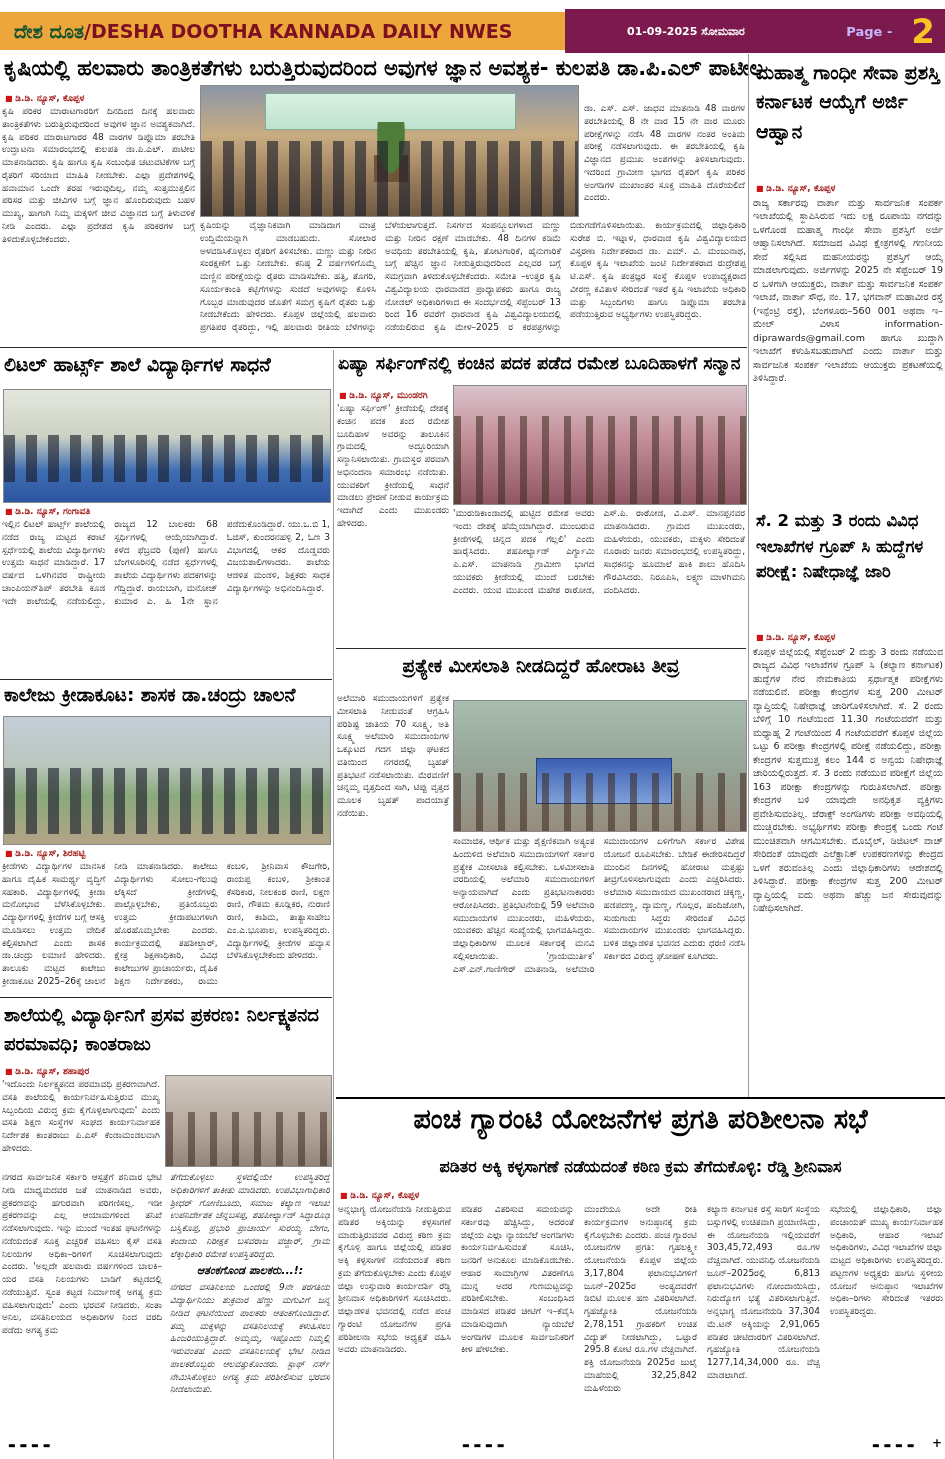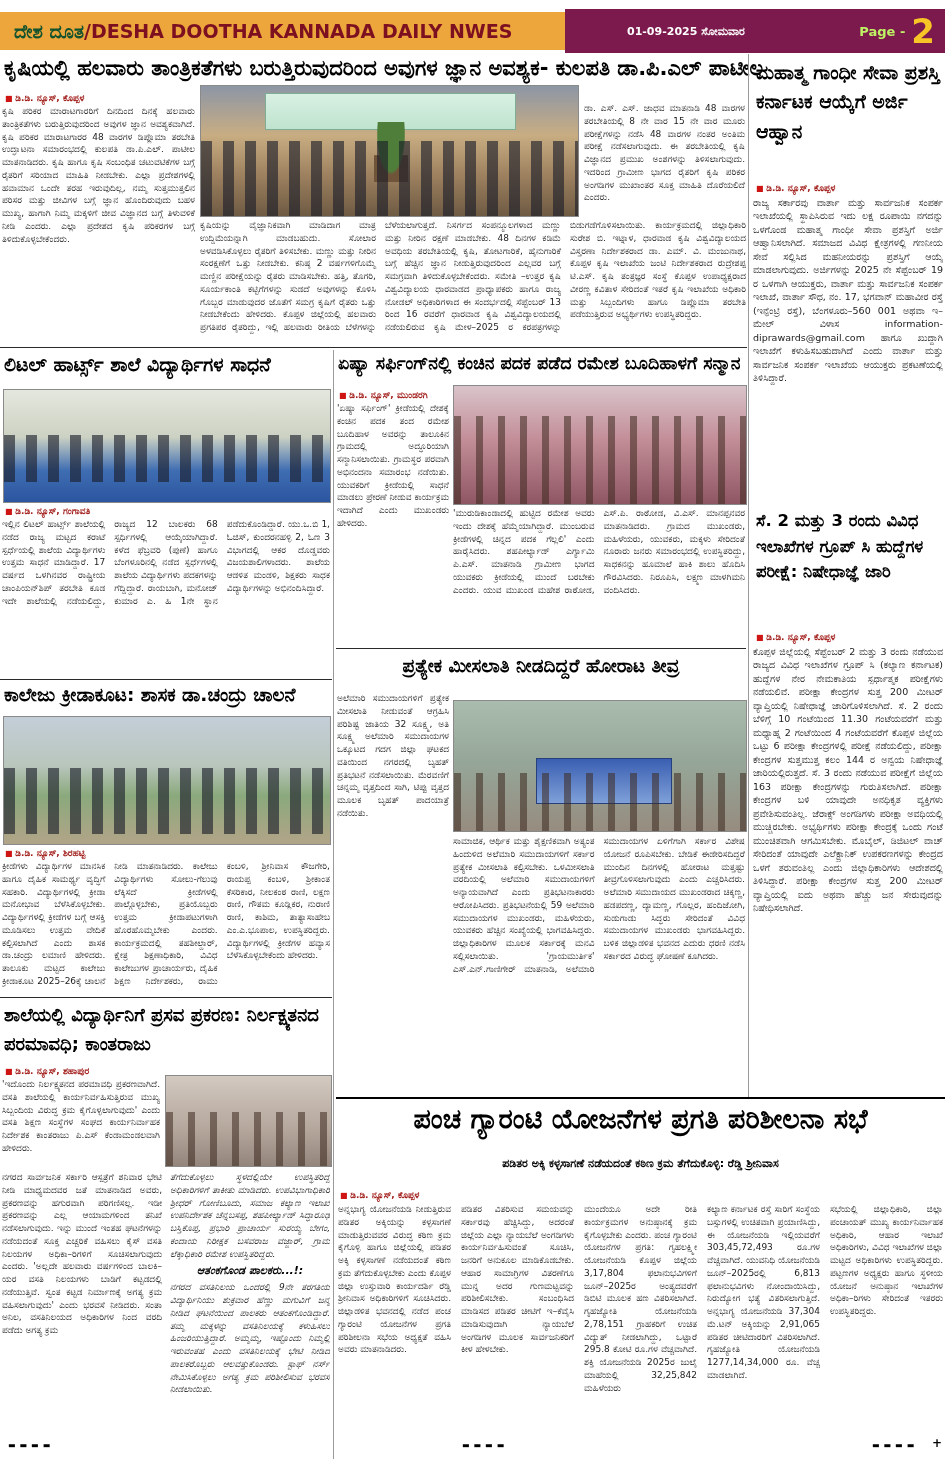--- a/index.html
+++ b/index.html
@@ -10,21 +10,21 @@
   }
   .abs { position:absolute; }
 
   
   .mast-bar { left:0; top:12px; width:945px; height:38px; background:#eda63c; }
   .mast-title { left:14px; top:16px; height:30px; line-height:30px; font-size:19px; font-weight:bold; white-space:nowrap; }
   .mast-title .kn { color:#14532d; }
   .mast-title .en { color:#7c1020; }
   .date-box { left:565px; top:9px; width:380px; height:44px; background:#7c1a4d; display:flex; align-items:center; }
   .date-text { color:#ffffff; font-weight:bold; font-size:11px; margin-left:62px; white-space:nowrap; }
-  .page-label { color:#bef264; font-weight:bold; font-size:13px; margin-left:auto; margin-right:6px; }
+  .page-label { color:#c4b5fd; font-weight:bold; font-size:13px; margin-left:auto; margin-right:19px; }
   .page-num { color:#f7c526; font-weight:bold; font-size:34px; line-height:44px; margin-right:10px; }
 
   
   .headline { font-weight:bold; color:#000; }
   .byline { color:#a21f1c; font-weight:bold; font-size:9px; white-space:nowrap; }
   .byline::before { content:"■ "; color:#cf1414; font-size:8px; }
   .bodytxt { font-size:9px; line-height:1.42; text-align:justify; color:#1c1c1c; overflow:hidden;
              word-break:break-word; }
   .c2 { columns:2; column-gap:9px; }
   .c3 { columns:3; column-gap:9px; }
@@ -106,21 +106,21 @@
   <div class="abs headline" style="left:338px;top:353px;width:408px;font-size:17.5px;white-space:nowrap;">ಏಷ್ಯಾ ಸರ್ಫಿಂಗ್‌ನಲ್ಲಿ ಕಂಚಿನ ಪದಕ ಪಡೆದ ರಮೇಶ ಬೂದಿಹಾಳಗೆ ಸನ್ಮಾನ</div>
   <div class="abs byline" style="left:339px;top:390px;">ಡಿ.ಡಿ. ನ್ಯೂಸ್, ಮುಂಡರಗಿ</div>
   <div class="abs bodytxt" style="left:337px;top:402px;width:112px;height:242px;">'ಏಷ್ಯಾ ಸರ್ಫಿಂಗ್' ಕ್ರೀಡೆಯಲ್ಲಿ ದೇಶಕ್ಕೆ ಕಂಚಿನ ಪದಕ ತಂದ ರಮೇಶ ಬೂದಿಹಾಳ ಅವರನ್ನು ತಾಲೂಕಿನ ಗ್ರಾಮದಲ್ಲಿ ಅದ್ಧೂರಿಯಾಗಿ ಸನ್ಮಾನಿಸಲಾಯಿತು. ಗ್ರಾಮಸ್ಥರ ಪರವಾಗಿ ಅಭಿನಂದನಾ ಸಮಾರಂಭ ನಡೆಯಿತು. ಯುವಕರಿಗೆ ಕ್ರೀಡೆಯಲ್ಲಿ ಸಾಧನೆ ಮಾಡಲು ಪ್ರೇರಣೆ ನೀಡುವ ಕಾರ್ಯಕ್ರಮ ಇದಾಗಿದೆ ಎಂದು ಮುಖಂಡರು ಹೇಳಿದರು.</div>
   <div class="abs photo ph-surf" style="left:453px;top:385px;width:292px;height:118px;">
     <div class="heads" style="bottom:0;height:75%;"></div>
   </div>
   <div class="abs bodytxt c2" style="left:453px;top:507px;width:292px;height:137px;">'ಮುರುಡಿಕಾಂಡಾದಲ್ಲಿ ಹುಟ್ಟಿದ ರಮೇಶ ಅವರು ಇಂದು ದೇಶಕ್ಕೆ ಹೆಮ್ಮೆಯಾಗಿದ್ದಾರೆ. ಮುಂಬರುವ ಕ್ರೀಡೆಗಳಲ್ಲಿ ಚಿನ್ನದ ಪದಕ ಗೆಲ್ಲಲಿ' ಎಂದು ಹಾರೈಸಿದರು. ಶಹಪೀರ್ಲ್ಯಾಡ್ ಎರ್ಗ್ಯಾಮಿ ಪಿ.ಎಸ್. ಮಾತನಾಡಿ ಗ್ರಾಮೀಣ ಭಾಗದ ಯುವಕರು ಕ್ರೀಡೆಯಲ್ಲಿ ಮುಂದೆ ಬರಬೇಕು ಎಂದರು. ಯುವ ಮುಖಂಡ ಮಹೇಶ ರಾಠೋಡ, ಎಸ್.ಪಿ. ರಾಠೋಡ, ವಿ.ಎಸ್. ಮಾನಪ್ಪನವರ ಮಾತನಾಡಿದರು. ಗ್ರಾಮದ ಮುಖಂಡರು, ಮಹಿಳೆಯರು, ಯುವಕರು, ಮಕ್ಕಳು ಸೇರಿದಂತೆ ನೂರಾರು ಜನರು ಸಮಾರಂಭದಲ್ಲಿ ಉಪಸ್ಥಿತರಿದ್ದು, ಸಾಧಕನನ್ನು ಹೂಮಾಲೆ ಹಾಕಿ ಶಾಲು ಹೊದಿಸಿ ಗೌರವಿಸಿದರು. ನಿರೂಪಿಸಿ, ಲಕ್ಷ್ಮಣ ಮಾಳಗಿಮನಿ ವಂದಿಸಿದರು.</div>
   <div class="abs hrule" style="left:336px;top:648px;width:410px;"></div>
 
   <div class="abs headline" style="left:336px;top:655px;width:410px;font-size:18.5px;text-align:center;white-space:nowrap;">ಪ್ರತ್ಯೇಕ ಮೀಸಲಾತಿ ನೀಡದಿದ್ದರೆ ಹೋರಾಟ ತೀವ್ರ</div>
-  <div class="abs bodytxt" style="left:337px;top:692px;width:112px;height:400px;">ಅಲೆಮಾರಿ ಸಮುದಾಯಗಳಿಗೆ ಪ್ರತ್ಯೇಕ ಮೀಸಲಾತಿ ನೀಡುವಂತೆ ಆಗ್ರಹಿಸಿ ಪರಿಶಿಷ್ಟ ಜಾತಿಯ 32 ಸೂಕ್ಷ್ಮ, ಅತಿ ಸೂಕ್ಷ್ಮ ಅಲೆಮಾರಿ ಸಮುದಾಯಗಳ ಒಕ್ಕೂಟದ ಗದಗ ಜಿಲ್ಲಾ ಘಟಕದ ವತಿಯಿಂದ ನಗರದಲ್ಲಿ ಬೃಹತ್ ಪ್ರತಿಭಟನೆ ನಡೆಸಲಾಯಿತು. ಮೆರವಣಿಗೆ ಚನ್ನಮ್ಮ ವೃತ್ತದಿಂದ ಸಾಗಿ, ಟಿಪ್ಪು ವೃತ್ತದ ಮೂಲಕ ಬೃಹತ್ ಪಾದಯಾತ್ರೆ ನಡೆಯಿತು.</div>
+  <div class="abs bodytxt" style="left:337px;top:692px;width:112px;height:400px;">ಅಲೆಮಾರಿ ಸಮುದಾಯಗಳಿಗೆ ಪ್ರತ್ಯೇಕ ಮೀಸಲಾತಿ ನೀಡುವಂತೆ ಆಗ್ರಹಿಸಿ ಪರಿಶಿಷ್ಟ ಜಾತಿಯ 70 ಸೂಕ್ಷ್ಮ, ಅತಿ ಸೂಕ್ಷ್ಮ ಅಲೆಮಾರಿ ಸಮುದಾಯಗಳ ಒಕ್ಕೂಟದ ಗದಗ ಜಿಲ್ಲಾ ಘಟಕದ ವತಿಯಿಂದ ನಗರದಲ್ಲಿ ಬೃಹತ್ ಪ್ರತಿಭಟನೆ ನಡೆಸಲಾಯಿತು. ಮೆರವಣಿಗೆ ಚನ್ನಮ್ಮ ವೃತ್ತದಿಂದ ಸಾಗಿ, ಟಿಪ್ಪು ವೃತ್ತದ ಮೂಲಕ ಬೃಹತ್ ಪಾದಯಾತ್ರೆ ನಡೆಯಿತು.</div>
   <div class="abs photo ph-march" style="left:453px;top:700px;width:292px;height:130px;">
     <div class="bannerblue"></div>
     <div class="heads" style="bottom:0;height:45%;"></div>
   </div>
   <div class="abs bodytxt c2" style="left:453px;top:835px;width:292px;height:258px;">ಸಾಮಾಜಿಕ, ಆರ್ಥಿಕ ಮತ್ತು ಶೈಕ್ಷಣಿಕವಾಗಿ ಅತ್ಯಂತ ಹಿಂದುಳಿದ ಅಲೆಮಾರಿ ಸಮುದಾಯಗಳಿಗೆ ಸರ್ಕಾರ ಪ್ರತ್ಯೇಕ ಮೀಸಲಾತಿ ಕಲ್ಪಿಸಬೇಕು. ಒಳಮೀಸಲಾತಿ ವರದಿಯಲ್ಲಿ ಅಲೆಮಾರಿ ಸಮುದಾಯಗಳಿಗೆ ಅನ್ಯಾಯವಾಗಿದೆ ಎಂದು ಪ್ರತಿಭಟನಾಕಾರರು ಆರೋಪಿಸಿದರು. ಪ್ರತಿಭಟನೆಯಲ್ಲಿ 59 ಅಲೆಮಾರಿ ಸಮುದಾಯಗಳ ಮುಖಂಡರು, ಮಹಿಳೆಯರು, ಯುವಕರು ಹೆಚ್ಚಿನ ಸಂಖ್ಯೆಯಲ್ಲಿ ಭಾಗವಹಿಸಿದ್ದರು. ಜಿಲ್ಲಾಧಿಕಾರಿಗಳ ಮೂಲಕ ಸರ್ಕಾರಕ್ಕೆ ಮನವಿ ಸಲ್ಲಿಸಲಾಯಿತು. 'ಗ್ರಾಯಮುರ್ತಿಕ' ಎಸ್.ಎನ್.ಗಾಣಿಗೇರ್ ಮಾತನಾಡಿ, ಅಲೆಮಾರಿ ಸಮುದಾಯಗಳ ಏಳಿಗೆಗಾಗಿ ಸರ್ಕಾರ ವಿಶೇಷ ಯೋಜನೆ ರೂಪಿಸಬೇಕು. ಬೇಡಿಕೆ ಈಡೇರಿಸದಿದ್ದರೆ ಮುಂದಿನ ದಿನಗಳಲ್ಲಿ ಹೋರಾಟ ಮತ್ತಷ್ಟು ತೀವ್ರಗೊಳಿಸಲಾಗುವುದು ಎಂದು ಎಚ್ಚರಿಸಿದರು. ಅಲೆಮಾರಿ ಸಮುದಾಯದ ಮುಖಂಡರಾದ ಚಿಕ್ಕಣ್ಣ, ಹಡಪದಣ್ಣ, ದ್ಯಾಮಣ್ಣ, ಗೊಲ್ಲರ, ಹಂದಿಜೋಗಿ, ಸುಡುಗಾಡು ಸಿದ್ಧರು ಸೇರಿದಂತೆ ವಿವಿಧ ಸಮುದಾಯಗಳ ಮುಖಂಡರು ಭಾಗವಹಿಸಿದ್ದರು. ಬಳಿಕ ಜಿಲ್ಲಾಡಳಿತ ಭವನದ ಎದುರು ಧರಣಿ ನಡೆಸಿ ಸರ್ಕಾರದ ವಿರುದ್ಧ ಘೋಷಣೆ ಕೂಗಿದರು.</div>
 
   <div class="abs hrule" style="left:0;top:679px;width:332px;"></div>
   <div class="abs headline" style="left:4px;top:684px;width:326px;font-size:18.5px;white-space:nowrap;">ಕಾಲೇಜು ಕ್ರೀಡಾಕೂಟ: ಶಾಸಕ ಡಾ.ಚಂದ್ರು ಚಾಲನೆ</div>
   <div class="abs photo ph-sport" style="left:3px;top:716px;width:326px;height:127px;">
     <div class="band" style="bottom:8%;height:52%;"></div>
@@ -139,21 +139,21 @@
     <div class="bodytxt" style="width:160px;height:286px;">ನಗರದ ಸಾರ್ವಜನಿಕ ಸರ್ಕಾರಿ ಆಸ್ಪತ್ರೆಗೆ ಶನಿವಾರ ಭೇಟಿ ನೀಡಿ ಮಾಧ್ಯಮದವರ ಜತೆ ಮಾತನಾಡಿದ ಅವರು, ಪ್ರಕರಣವನ್ನು ಹಗುರವಾಗಿ ಪರಿಗಣಿಸಲ್ಲ. ಇಡೀ ಪ್ರಕರಣವನ್ನು ಎಲ್ಲ ಆಯಾಮಗಳಿಂದ ತನಿಖೆ ನಡೆಸಲಾಗುವುದು. ಇನ್ನು ಮುಂದೆ ಇಂತಹ ಘಟನೆಗಳನ್ನು ನಡೆಯದಂತೆ ಸೂಕ್ತ ಎಚ್ಚರಿಕೆ ವಹಿಸಲು ಕೈಸ್ ವಸತಿ ನಿಲಯಗಳ ಅಧಿಕಾ–ರಿಗಳಿಗೆ ಸೂಚಿಸಲಾಗುವುದು ಎಂದರು. 'ಅಲ್ಲದೇ ಹಲವಾರು ವರ್ಷಗಳಿಂದ ಬಾಲಕಿ–ಯರ ವಸತಿ ನಿಲಯಗಳು ಬಾಡಿಗೆ ಕಟ್ಟಡದಲ್ಲಿ ನಡೆಯುತ್ತಿವೆ. ಸ್ವಂತ ಕಟ್ಟಡ ನಿರ್ಮಾಣಕ್ಕೆ ಅಗತ್ಯ ಕ್ರಮ ವಹಿಸಲಾಗುವುದು' ಎಂದು ಭರವಸೆ ನೀಡಿದರು. ಸಂತಾ ಅನಿಲ, ವಸತಿನಿಲಯದ ಅಧಿಕಾರಿಗಳ ನಿಂದ ವರದಿ ಪಡೆದು ಅಗತ್ಯ ಕ್ರಮ</div>
     <div style="width:160px;height:286px;overflow:hidden;font-style:italic;">
       <div class="bodytxt">ತೆಗೆದುಕೊಳ್ಳಲು ಸ್ಥಳದಲ್ಲಿಯೇ ಉಪಸ್ಥಿತರಿದ್ದ ಅಧಿಕಾರಿಗಳಿಗೆ ತಾಕೀತು ಮಾಡಿದರು. ಉಪವಿಭಾಗಾಧಿಕಾರಿ ಶ್ರೀಧರ್ ಗೋಣಿಬೂದು, ಸಮಾಜ ಕಲ್ಯಾಣ ಇಲಾಖೆ ಉಪನಿರ್ದೇಶಕ ಚೆನ್ನಬಸಪ್ಪ, ಶಹಪೀರ್ಲ್ಯಾಡ್ ಸಿದ್ಧಾರೂಢ ಬಸ್ತಿಕೊಪ್ಪ, ಪ್ರಭಾರಿ ಪ್ರಾಚಾರ್ಯ ಸುರಯ್ಯ ಬೇಗಂ, ಕಂದಾಯ ನಿರೀಕ್ಷಕ ಬಸವರಾಜ ವಜ್ಜಾರ್, ಗ್ರಾಮ ಲೆಕ್ಕಾಧಿಕಾರಿ ರಮೇಶ ಉಪಸ್ಥಿತರಿದ್ದರು.</div>
       <div class="subhead-inline">ಆತಂಕಗೊಂಡ ಪಾಲಕರು...!:</div>
       <div class="bodytxt">ನಗರದ ವಸತಿನಿಲಯ ಒಂದರಲ್ಲಿ 9ನೇ ತರಗತಿಯ ವಿದ್ಯಾರ್ಥಿನಿಯು ಶುಕ್ರವಾರ ಹೆಣ್ಣು ಮಗುವಿಗೆ ಜನ್ಮ ನೀಡಿದ ಘಟನೆಯಿಂದ ಪಾಲಕರು ಆತಂಕಗೊಂಡಿದ್ದಾರೆ. ತಮ್ಮ ಮಕ್ಕಳನ್ನು ವಸತಿನಿಲಯಕ್ಕೆ ಕಳುಹಿಸಲು ಹಿಂಜರಿಯುತ್ತಿದ್ದಾರೆ. ಅಮ್ಮಮ್ಮ, ಇಷ್ಟೊಂದು ನಿಮ್ಮಲ್ಲಿ ಇರುವಂತಹ ಎಂದು ವಸತಿನಿಲಯಕ್ಕೆ ಭೇಟಿ ನೀಡಿದ ಪಾಲಕರೊಬ್ಬರು ಆಲವತ್ತುಕೊಂಡರು. ಸ್ಟಾಫ್ ನರ್ಸ್ ನೇಮಿಸಿಕೊಳ್ಳಲು ಅಗತ್ಯ ಕ್ರಮ ಪರಿಶೀಲಿಸುವ ಭರವಸೆ ನೀಡಲಾಯಿತು.</div>
     </div>
   </div>
 
   <div class="abs hrule2" style="left:336px;top:1097px;width:609px;"></div>
   <div class="abs headline" style="left:336px;top:1103px;width:609px;font-size:27px;text-align:center;white-space:nowrap;">ಪಂಚ ಗ್ಯಾರಂಟಿ ಯೋಜನೆಗಳ ಪ್ರಗತಿ ಪರಿಶೀಲನಾ ಸಭೆ</div>
-  <div class="abs headline" style="left:336px;top:1157px;width:609px;font-size:11px;text-align:center;white-space:nowrap;">ಪಡಿತರ ಅಕ್ಕಿ ಕಳ್ಳಸಾಗಣೆ ನಡೆಯದಂತೆ ಕಠಿಣ ಕ್ರಮ ತೆಗೆದುಕೊಳ್ಳಿ: ರೆಡ್ಡಿ ಶ್ರೀನಿವಾಸ</div>
+  <div class="abs headline" style="left:336px;top:1157px;width:609px;font-size:16px;text-align:center;white-space:nowrap;">ಪಡಿತರ ಅಕ್ಕಿ ಕಳ್ಳಸಾಗಣೆ ನಡೆಯದಂತೆ ಕಠಿಣ ಕ್ರಮ ತೆಗೆದುಕೊಳ್ಳಿ: ರೆಡ್ಡಿ ಶ್ರೀನಿವಾಸ</div>
   <div class="abs byline" style="left:340px;top:1190px;">ಡಿ.ಡಿ. ನ್ಯೂಸ್, ಕೊಪ್ಪಳ</div>
   <div class="abs" style="left:338px;top:1203px;width:605px;height:240px;display:flex;gap:10px;">
     <div class="bodytxt" style="flex:1;height:240px;">ಅನ್ನಭಾಗ್ಯ ಯೋಜನೆಯಡಿ ನೀಡುತ್ತಿರುವ ಪಡಿತರ ಅಕ್ಕಿಯನ್ನು ಕಳ್ಳಸಾಗಣೆ ಮಾಡುತ್ತಿರುವವರ ವಿರುದ್ಧ ಕಠಿಣ ಕ್ರಮ ಕೈಗೊಳ್ಳಿ ಹಾಗೂ ಜಿಲ್ಲೆಯಲ್ಲಿ ಪಡಿತರ ಅಕ್ಕಿ ಕಳ್ಳಸಾಗಣೆ ನಡೆಯದಂತೆ ಕಠಿಣ ಕ್ರಮ ತೆಗೆದುಕೊಳ್ಳಬೇಕು ಎಂದು ಕೊಪ್ಪಳ ಜಿಲ್ಲಾ ಉಸ್ತುವಾರಿ ಕಾರ್ಯದರ್ಶಿ ರೆಡ್ಡಿ ಶ್ರೀನಿವಾಸ ಅಧಿಕಾರಿಗಳಿಗೆ ಸೂಚಿಸಿದರು. ಜಿಲ್ಲಾಡಳಿತ ಭವನದಲ್ಲಿ ನಡೆದ ಪಂಚ ಗ್ಯಾರಂಟಿ ಯೋಜನೆಗಳ ಪ್ರಗತಿ ಪರಿಶೀಲನಾ ಸಭೆಯ ಅಧ್ಯಕ್ಷತೆ ವಹಿಸಿ ಅವರು ಮಾತನಾಡಿದರು.</div>
     <div class="bodytxt" style="flex:1;height:240px;">ಪಡಿತರ ವಿತರಿಸುವ ಸಮಯವನ್ನು ಸರ್ಕಾರವು ಹೆಚ್ಚಿಸಿದ್ದು, ಅದರಂತೆ ಜಿಲ್ಲೆಯ ಎಲ್ಲಾ ನ್ಯಾಯಬೆಲೆ ಅಂಗಡಿಗಳು ಕಾರ್ಯನಿರ್ವಹಿಸುವಂತೆ ಸೂಚಿಸಿ, ಜನರಿಗೆ ಅನುಕೂಲ ಮಾಡಿಕೊಡಬೇಕು. ಆಹಾರ ಸಾಮಾಗ್ರಿಗಳ ವಿತರಣೆಗೂ ಮುನ್ನ ಅದರ ಗುಣಮಟ್ಟವನ್ನು ಪರಿಶೀಲಿಸಬೇಕು. ಸಂಬಂಧಿಸಿದ ಮಾಡಿಸದ ಪಡಿತರ ಚೀಟಿಗೆ ಇ–ಕೆವೈಸಿ ಮಾಡಿಸುವುದಾಗಿ ನ್ಯಾಯಬೆಲೆ ಅಂಗಡಿಗಳ ಮೂಲಕ ಸಾರ್ವಜನಿಕರಿಗೆ ಕೀಳ ಹೇಳಬೇಕು.</div>
     <div class="bodytxt" style="flex:1;height:240px;">ಮುಂದೆಯೂ ಅದೇ ರೀತಿ ಕಾರ್ಯಕ್ರಮಗಳ ಅನುಷ್ಠಾನಕ್ಕೆ ಕ್ರಮ ಕೈಗೊಳ್ಳಬೇಕು ಎಂದರು. ಪಂಚ ಗ್ಯಾರಂಟಿ ಯೋಜನೆಗಳ ಪ್ರಗತಿ: ಗೃಹಲಕ್ಷ್ಮೀ ಯೋಜನೆಯಡಿ ಕೊಪ್ಪಳ ಜಿಲ್ಲೆಯ 3,17,804 ಫಲಾನುಭವಿಗಳಿಗೆ ಜೂನ್–2025ರ ಅಂತ್ಯದವರೆಗೆ ಡಿಬಿಟಿ ಮೂಲಕ ಹಣ ವಿತರಿಸಲಾಗಿದೆ. ಗೃಹಜ್ಯೋತಿ ಯೋಜನೆಯಡಿ 2,78,151 ಗ್ರಾಹಕರಿಗೆ ಉಚಿತ ವಿದ್ಯುತ್ ನೀಡಲಾಗಿದ್ದು, ಒಟ್ಟಾರೆ 295.8 ಕೋಟಿ ರೂ.ಗಳ ವೆಚ್ಚವಾಗಿದೆ. ಶಕ್ತಿ ಯೋಜನೆಯಡಿ 2025ರ ಜುಲೈ ಮಾಹೆಯಲ್ಲಿ 32,25,842 ಮಹಿಳೆಯರು</div>
     <div class="bodytxt" style="flex:1;height:240px;">ಕಲ್ಯಾಣ ಕರ್ನಾಟಕ ರಸ್ತೆ ಸಾರಿಗೆ ಸಂಸ್ಥೆಯ ಬಸ್ಸುಗಳಲ್ಲಿ ಉಚಿತವಾಗಿ ಪ್ರಯಾಣಿಸಿದ್ದು, ಈ ಯೋಜನೆಯಡಿ ಇಲ್ಲಿಯವರೆಗೆ 303,45,72,493 ರೂ.ಗಳ ವೆಚ್ಚವಾಗಿದೆ. ಯುವನಿಧಿ ಯೋಜನೆಯಡಿ ಜೂನ್–2025ರಲ್ಲಿ 6,813 ಫಲಾನುಭವಿಗಳು ನೋಂದಾಯಿಸಿದ್ದು, ನಿರುದ್ಯೋಗ ಭತ್ಯೆ ವಿತರಿಸಲಾಗುತ್ತಿದೆ. ಅನ್ನಭಾಗ್ಯ ಯೋಜನೆಯಡಿ 37,304 ಮೆ.ಟನ್ ಅಕ್ಕಿಯನ್ನು 2,91,065 ಪಡಿತರ ಚೀಟಿದಾರರಿಗೆ ವಿತರಿಸಲಾಗಿದೆ. ಗೃಹಜ್ಯೋತಿ ಯೋಜನೆಯಡಿ 1277,14,34,000 ರೂ. ವೆಚ್ಚ ಮಾಡಲಾಗಿದೆ.</div>
     <div class="bodytxt" style="flex:1;height:240px;">ಸಭೆಯಲ್ಲಿ ಜಿಲ್ಲಾಧಿಕಾರಿ, ಜಿಲ್ಲಾ ಪಂಚಾಯತ್ ಮುಖ್ಯ ಕಾರ್ಯನಿರ್ವಾಹಕ ಅಧಿಕಾರಿ, ಆಹಾರ ಇಲಾಖೆ ಅಧಿಕಾರಿಗಳು, ವಿವಿಧ ಇಲಾಖೆಗಳ ಜಿಲ್ಲಾ ಮಟ್ಟದ ಅಧಿಕಾರಿಗಳು ಉಪಸ್ಥಿತರಿದ್ದರು. ಪಟ್ಟಣಗಳ ಅಧ್ಯಕ್ಷರು ಹಾಗೂ ಸ್ಥಳೀಯ ಯೋಜನೆ ಅನುಷ್ಠಾನ ಇಲಾಖೆಗಳ ಅಧಿಕಾ–ರಿಗಳು ಸೇರಿದಂತೆ ಇತರರು ಉಪಸ್ಥಿತರಿದ್ದರು.</div>
   </div>
 
   <div class="abs cropmark" style="left:8px;top:1441px;">▬▬▬▬</div>

